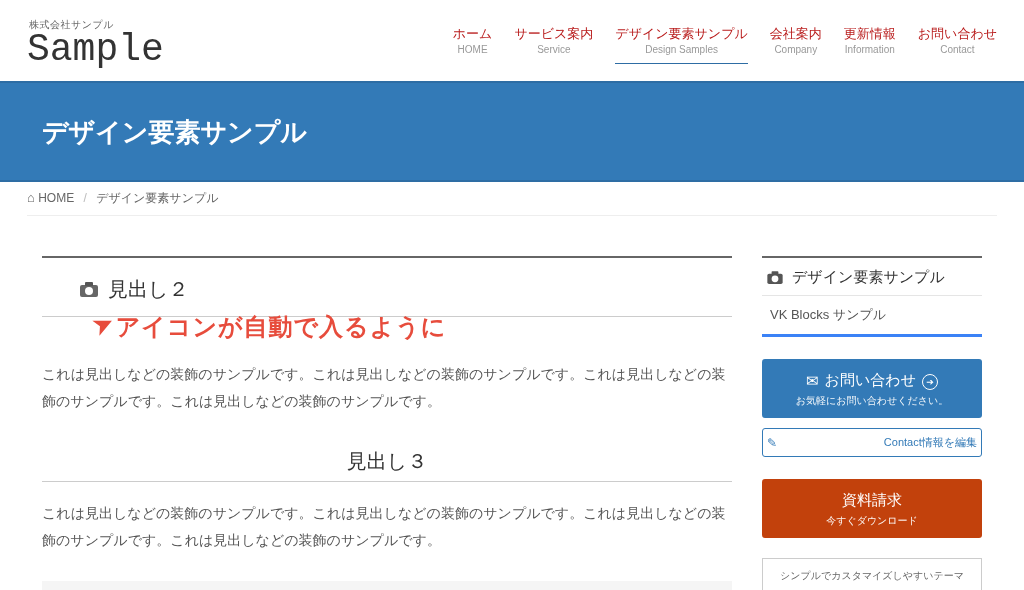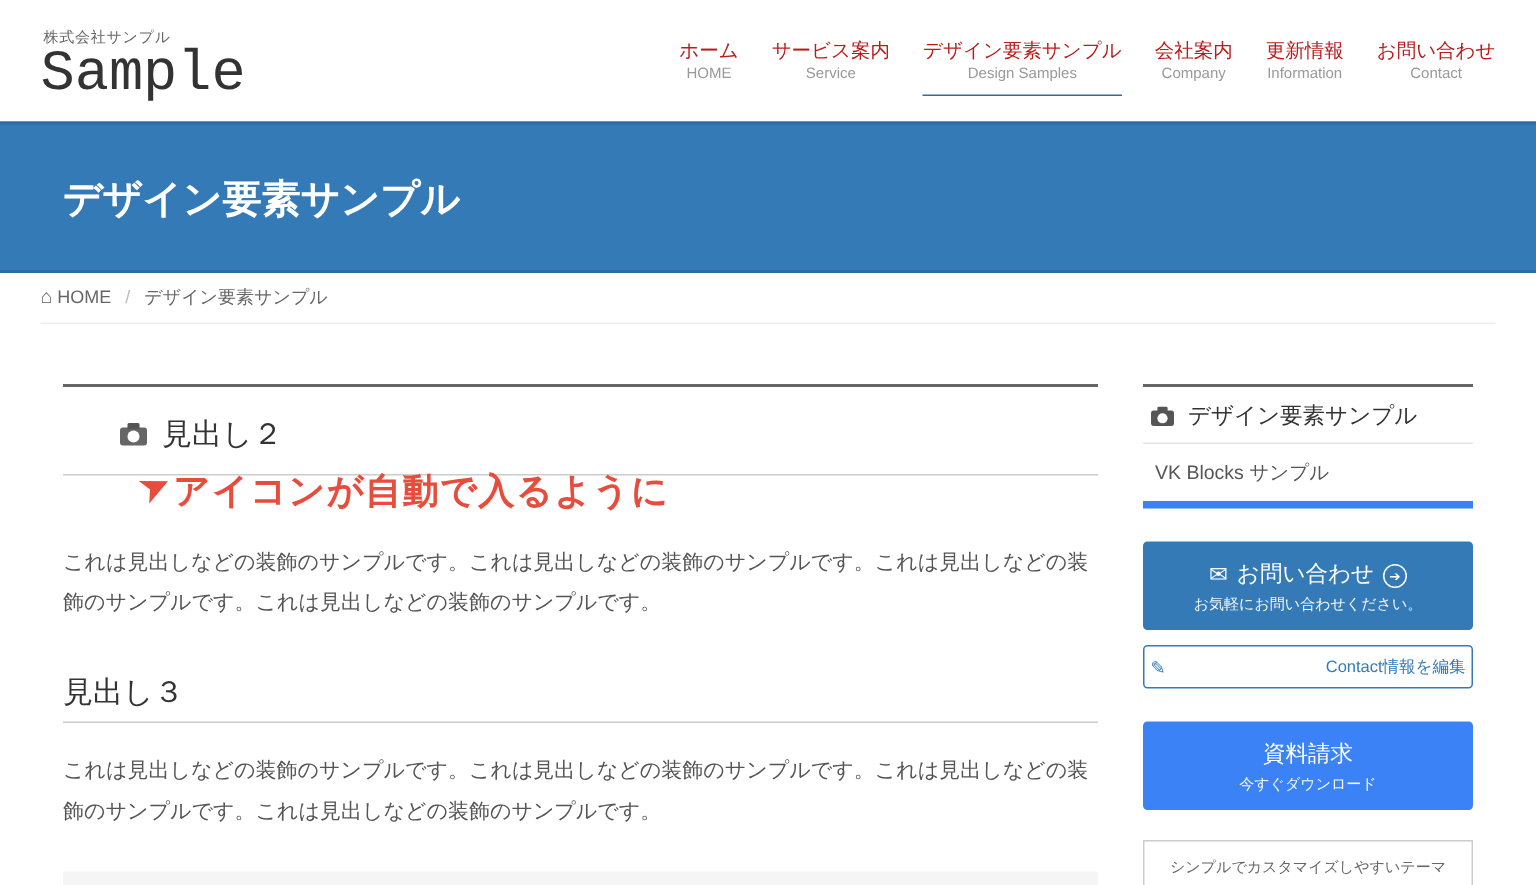--- a/index.html
+++ b/index.html
@@ -29,38 +29,38 @@
 
 
 .main-wrap { display: flex; gap: 30px; padding-top: 40px; }
 .content { flex: 1 1 auto; }
 .sidebar { width: 220px; flex: 0 0 220px; }
 
 
 .h2-box { border-top: 2px solid #666; background: #fff; padding: 18px 6px 14px; position: relative; }
 .h2-box::after { content: ""; display: block; height: 1px; background: #ccc; position: absolute; bottom: 0; left: 0; right: 0; }
 .h2-text { font-size: 20px; color: #333; display: inline-flex; align-items: center; gap: 10px; padding-left: 32px; }
-.h3-box { padding: 6px 0 6px; border-bottom: 1px solid #ccc; margin-top: 28px; }
+.h3-box { padding: 6px 0 6px; border-bottom: 1px solid #ccc; margin-top: 28px; text-align: center; }
 .h3-text { font-size: 20px; color: #333; }
 .h4-box { background: #f5f5f5; padding: 12px 14px; margin-top: 28px; }
 .para { font-size: 14px; line-height: 1.9; color: #555; margin-top: 18px; }
 
 
 .annotation { position: relative; margin-top: -6px; margin-bottom: 6px; }
 .arrow { color: #e74c3c; font-size: 26px; line-height: 1; display: inline-block; transform: rotate(-25deg); margin-left: 50px; vertical-align: top; }
 .annotation-text { color: #e74c3c; font-size: 24px; font-weight: bold; letter-spacing: 1px; margin-left: -2px; display: inline-block; vertical-align: top; }
 
 
 .side-h { border-top: 2px solid #666; padding: 10px 4px 8px; font-size: 15px; display: flex; align-items: center; gap: 8px; }
-.side-list-item { padding: 10px 8px; font-size: 13px; color: #555; border-top: 1px solid #e5e5e5; border-bottom: 5px solid #3b82f6; cursor: pointer; }
+.side-list-item { padding: 10px 8px; font-size: 13px; color: #555; border-top: 1px solid #e5e5e5; border-bottom: 3px solid #3b82f6; cursor: pointer; }
 .cta-btn { background: #337ab7; color: #fff; text-align: center; padding: 12px 8px 10px; margin-top: 22px; border-radius: 3px; cursor: pointer; }
 .cta-btn .main { font-size: 15px; display: flex; justify-content: center; align-items: center; gap: 6px; }
 .cta-btn .sub { font-size: 10px; margin-top: 4px; opacity: 0.95; }
 .edit-btn { border: 1px solid #337ab7; color: #337ab7; font-size: 11px; text-align: center; padding: 6px 4px; margin-top: 10px; border-radius: 3px; cursor: pointer; display: flex; justify-content: space-between; align-items: center; gap: 5px;}
-.cta-btn.green { background: #3b82f6; margin-top: 22px; }
+.cta-btn.green { background: #c2410c; margin-top: 22px; }
 .banner { border: 1px solid #ccc; margin-top: 20px; text-align: center; padding: 10px 6px; }
 .banner .tag { font-size: 10px; color: #666; }
 .banner .title { font-family: Georgia, serif; font-size: 22px; margin-top: 2px; }
 
 
 .icon { display: inline-block; }
 .camera-icon { width: 18px; height: 14px; position: relative; }
 .camera-icon::before { content: ""; position: absolute; top: 2px; left: 0; right: 0; bottom: 0; background: #555; border-radius: 2px; }
 .camera-icon::after { content: ""; position: absolute; top: 4px; left: 5px; width: 8px; height: 8px; background: #fff; border-radius: 50%; }
 .camera-icon .bump { position: absolute; top: -1px; left: 5px; width: 8px; height: 4px; background: #555; border-radius: 1px 1px 0 0; }

